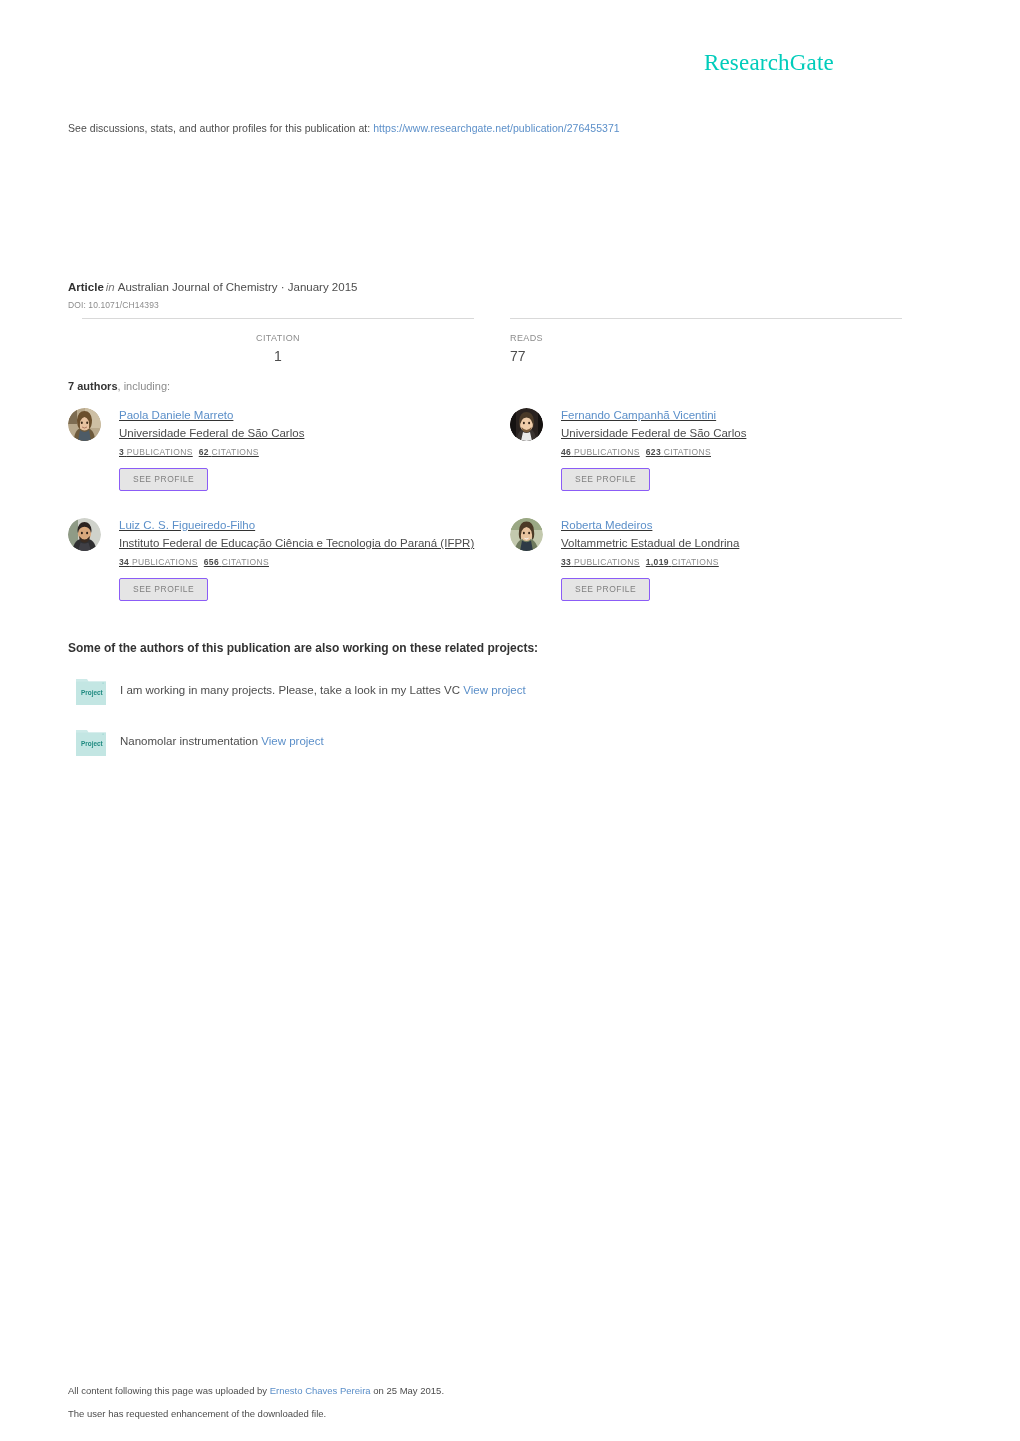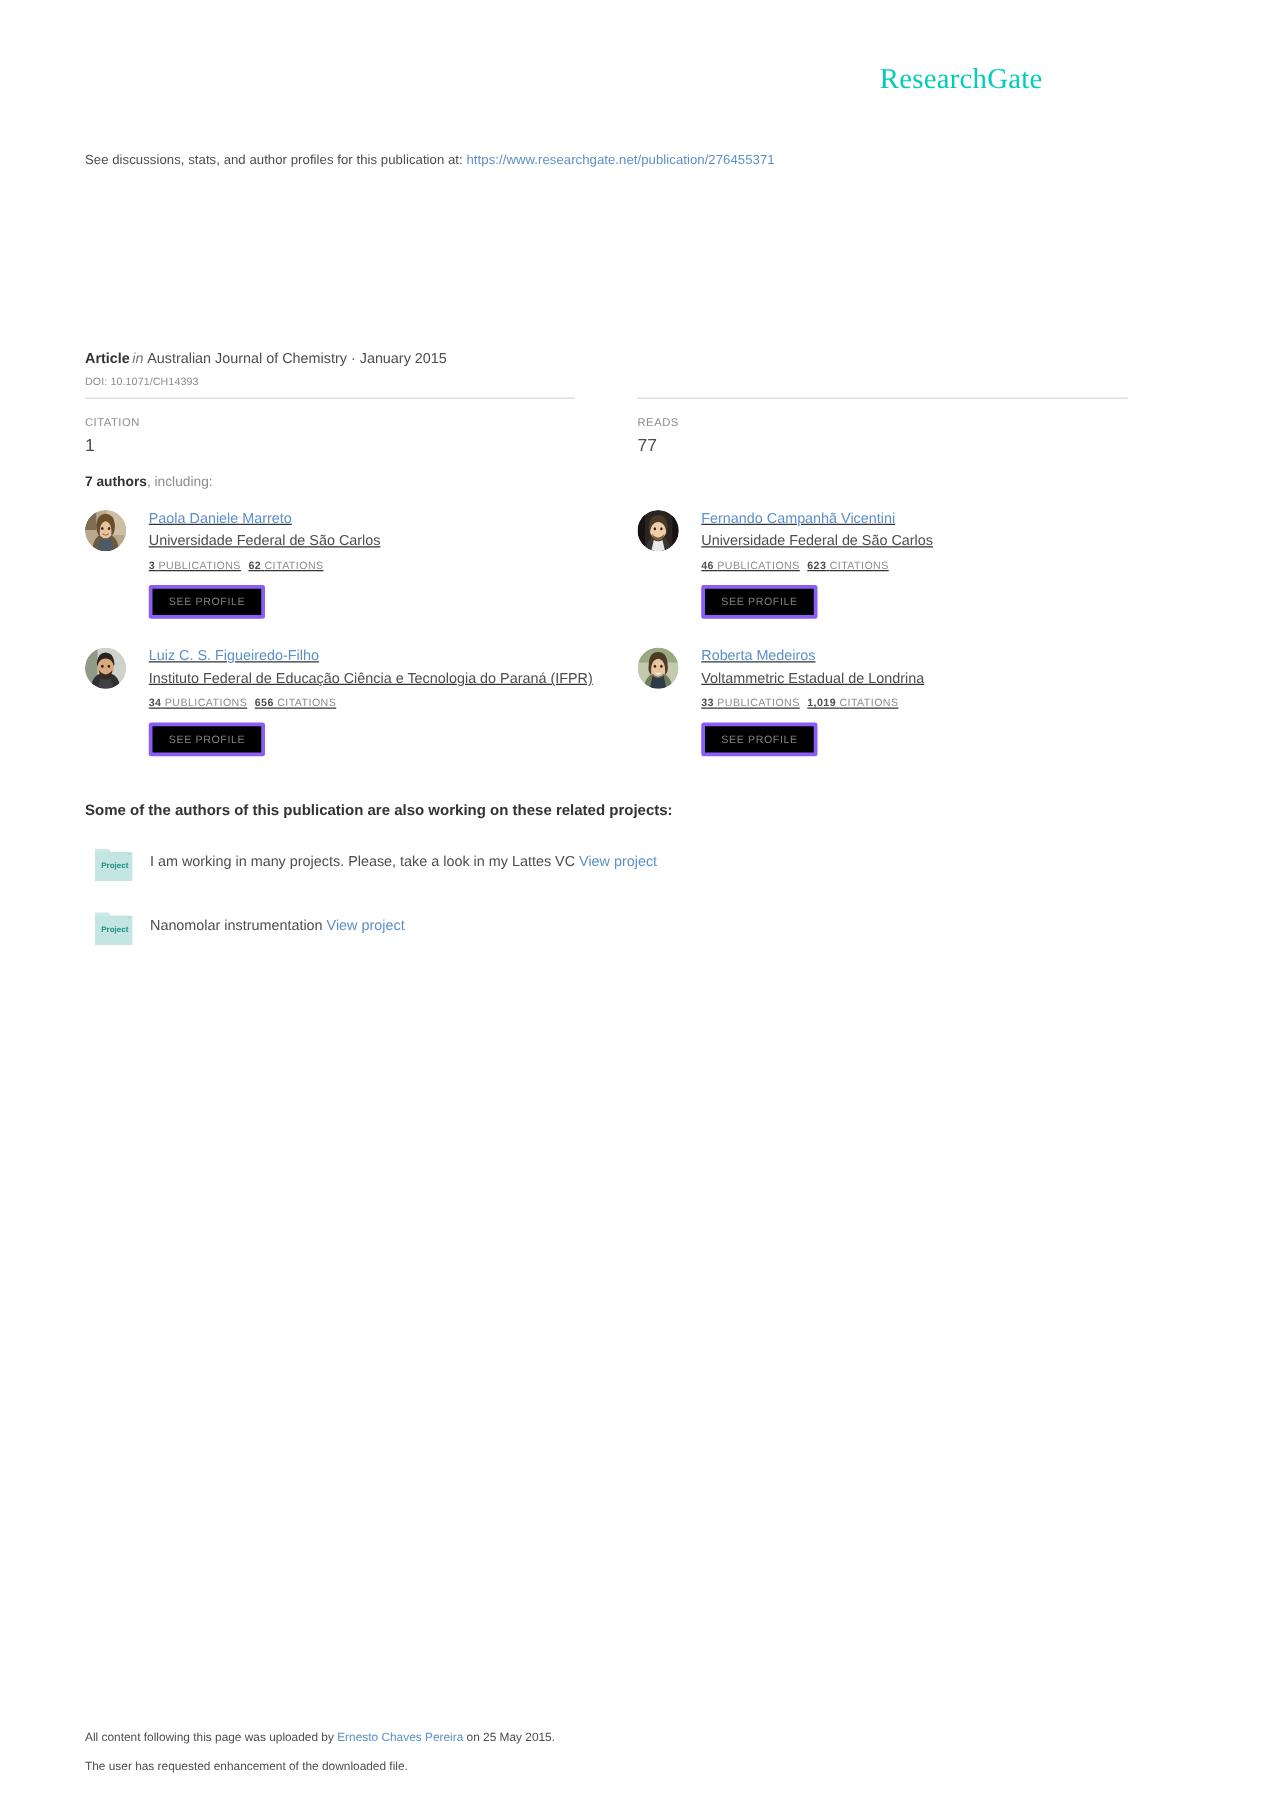--- a/index.html
+++ b/index.html
@@ -82,21 +82,21 @@
     left: 68px;
     top: 300px;
     font-size: 8.5px;
     color: #8c8c8c;
     letter-spacing: 0.1px;
     white-space: nowrap;
   }
 
   
   .stat-block { position: absolute; top: 318px; }
-  .stat-left  { left: 68px;  width: 392px; }
+  .stat-left  { left: 82px;  width: 392px; text-align: center; }
   .stat-right { left: 510px; width: 392px; }
   .stat-rule {
     border-top: 1px solid #d9d9d9;
     height: 0;
     margin-bottom: 14px;
   }
   .stat-label {
     font-size: 9px;
     color: #8c8c8c;
     letter-spacing: 0.4px;
@@ -156,22 +156,22 @@
     font-size: 8.5px;
     color: #8c8c8c;
     letter-spacing: 0.35px;
     white-space: nowrap;
   }
   .ac-stats b { color: #4d4d4d; font-weight: bold; }
   .ac-stats .sep { display: inline-block; width: 6px; }
   .see-profile {
     margin-top: 11px;
     display: inline-block;
-    border: 3px solid #8b5cf6;
-    background: #000000;
+    border: 1px solid #8b5cf6;
+    background: #e5e5e5;
     border-radius: 2px;
     padding: 6px 13px 6px 13px;
     font-size: 8.5px;
     color: #808080;
     letter-spacing: 0.5px;
     text-transform: uppercase;
     font-family: "Liberation Sans", sans-serif;
     cursor: pointer;
     line-height: 1;
   }

